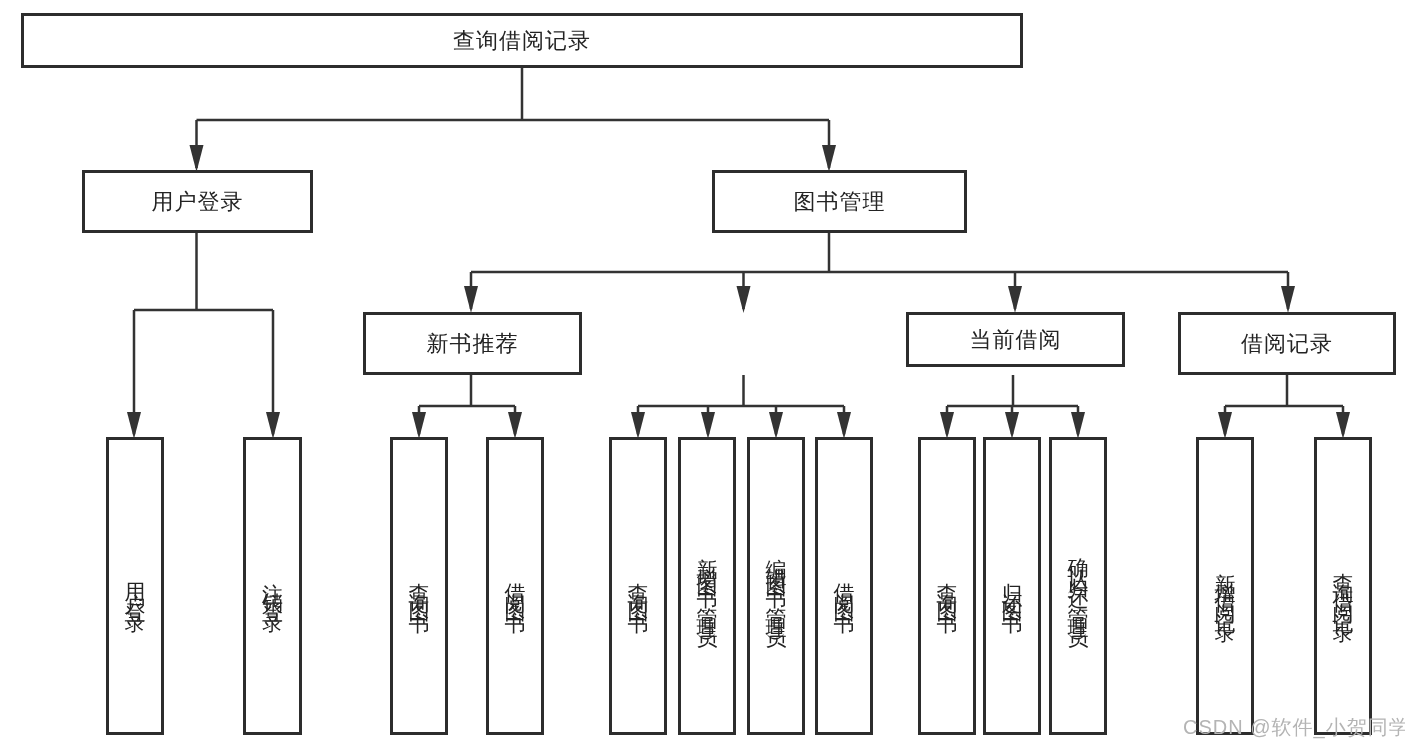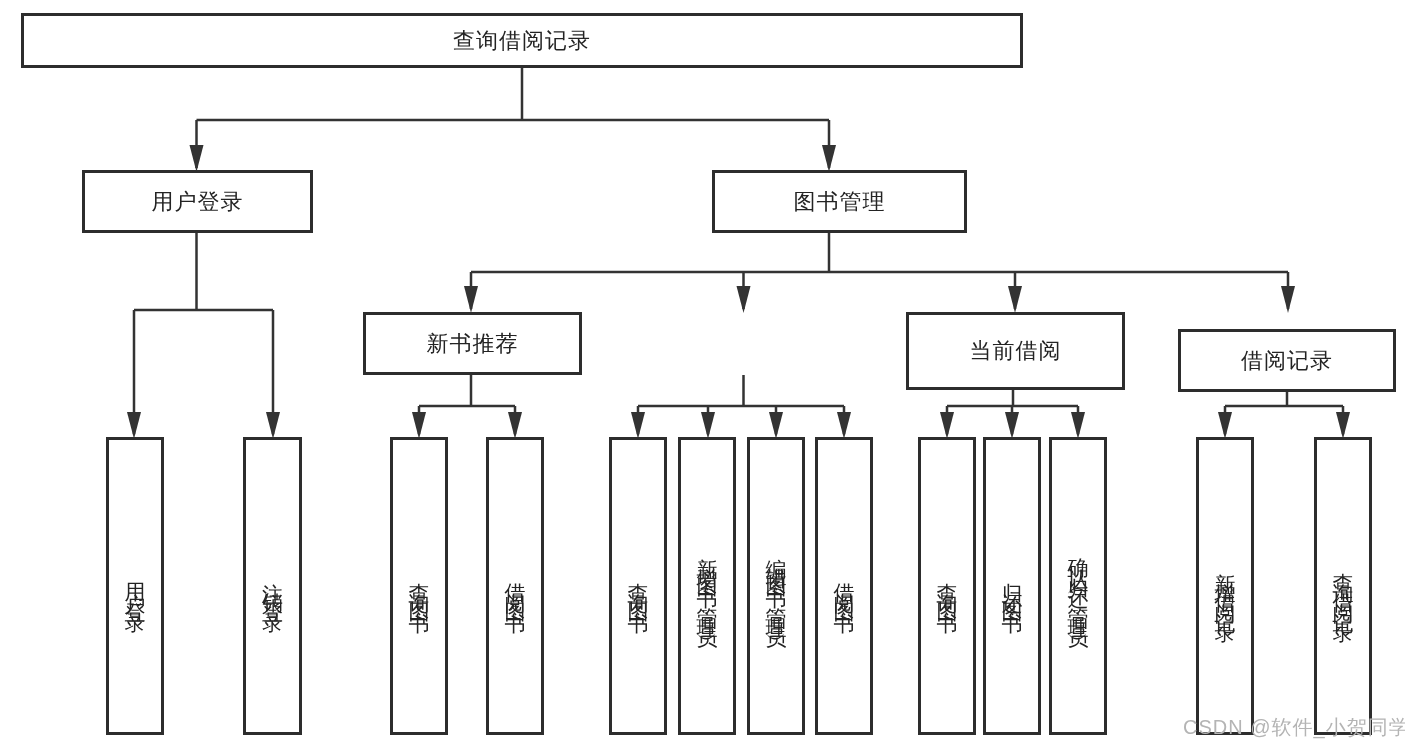--- a/index.html
+++ b/index.html
@@ -83,22 +83,22 @@
     <polygon points="1218,412 1232,412 1225,439"></polygon>
     <polygon points="1336,412 1350,412 1343,439"></polygon>
   </svg>
 
   <div class="node" style="left:21px;top:13px;width:1002px;height:55px;">查询借阅记录</div>
 
   <div class="node" style="left:82px;top:170px;width:231px;height:63px;">用户登录</div>
   <div class="node" style="left:712px;top:170px;width:255px;height:63px;">图书管理</div>
 
   <div class="node" style="left:363px;top:312px;width:219px;height:63px;">新书推荐</div>
-  <div class="node" style="left:906px;top:312px;width:219px;height:78px;">当前借阅</div>
-  <div class="node" style="left:1178px;top:329px;width:218px;height:63px;">借阅记录</div>
+  <div class="node" style="left:906px;top:312px;width:219px;height:55px;">当前借阅</div>
+  <div class="node" style="left:1178px;top:312px;width:218px;height:63px;">借阅记录</div>
 
   <div class="node leaf" style="left:106px;top:437px;width:58px;height:298px;">用户登录</div>
   <div class="node leaf" style="left:243px;top:437px;width:59px;height:298px;">注销登录</div>
 
   <div class="node leaf" style="left:390px;top:437px;width:58px;height:298px;">查询图书</div>
   <div class="node leaf" style="left:486px;top:437px;width:58px;height:298px;">借阅图书</div>
 
   <div class="node leaf" style="left:609px;top:437px;width:58px;height:298px;">查询图书</div>
   <div class="node leaf" style="left:678px;top:437px;width:58px;height:298px;">新增图书（管理员）</div>
   <div class="node leaf" style="left:747px;top:437px;width:58px;height:298px;">编辑图书（管理员）</div>

